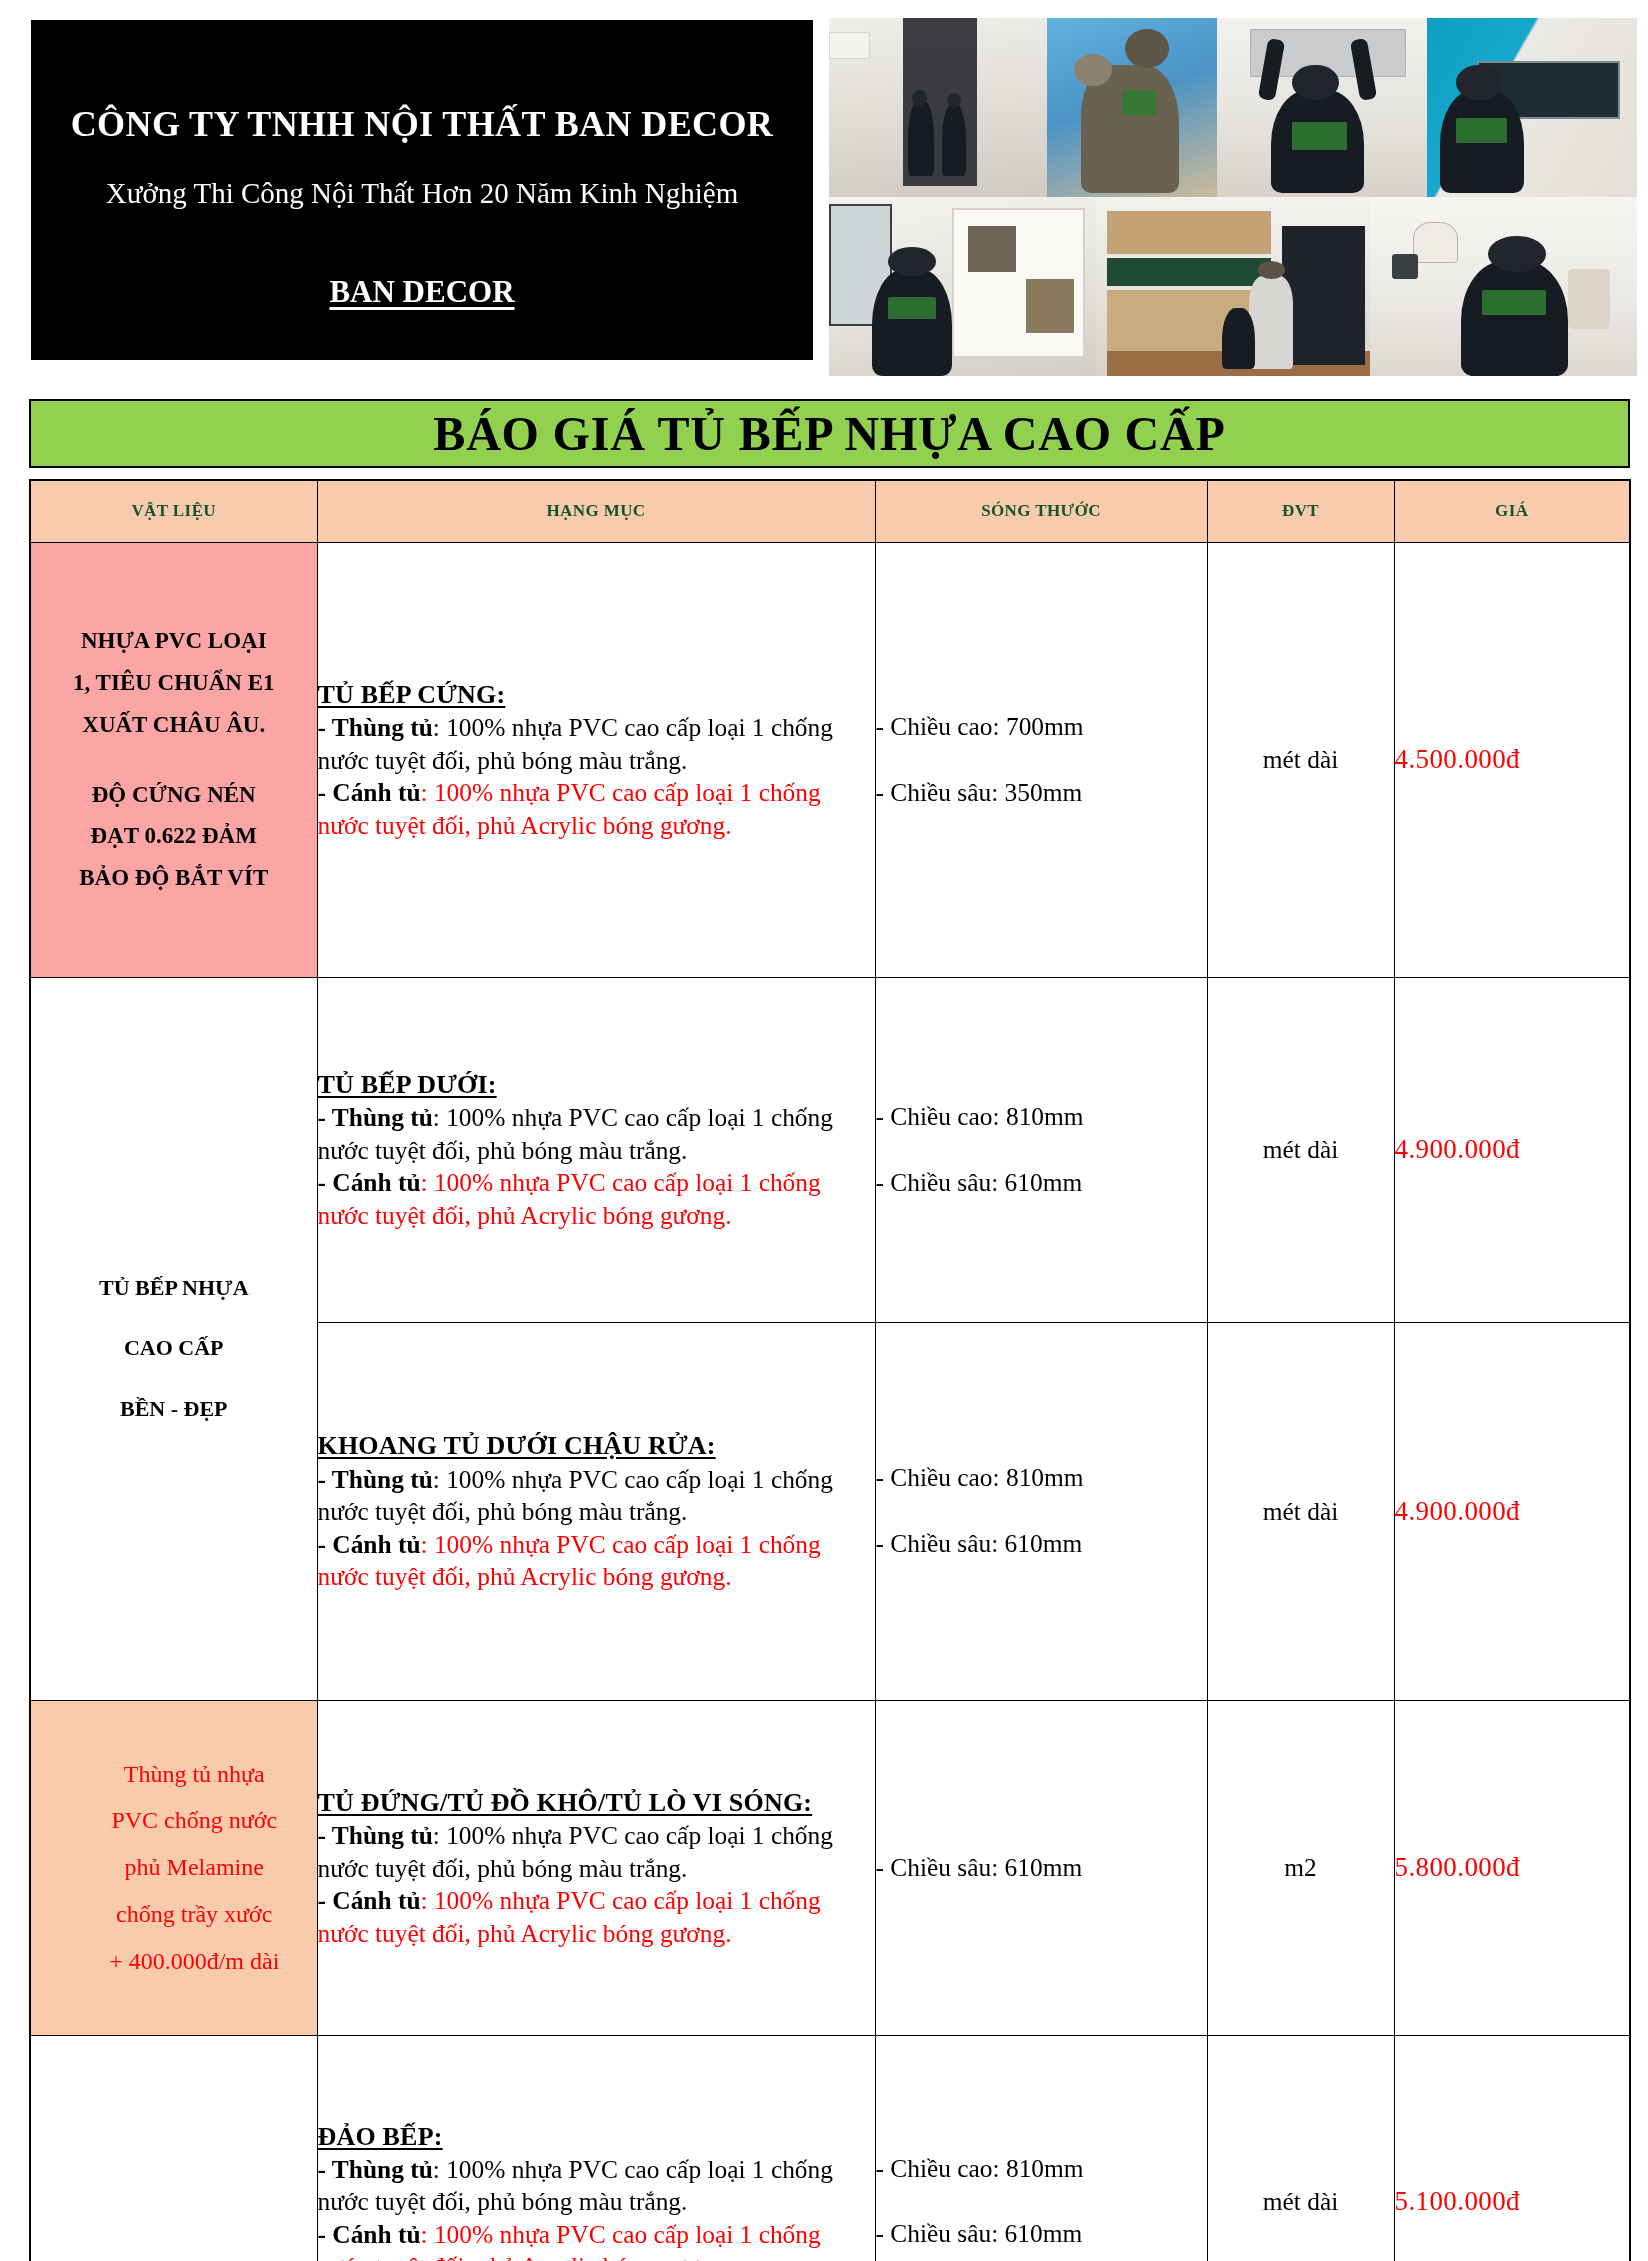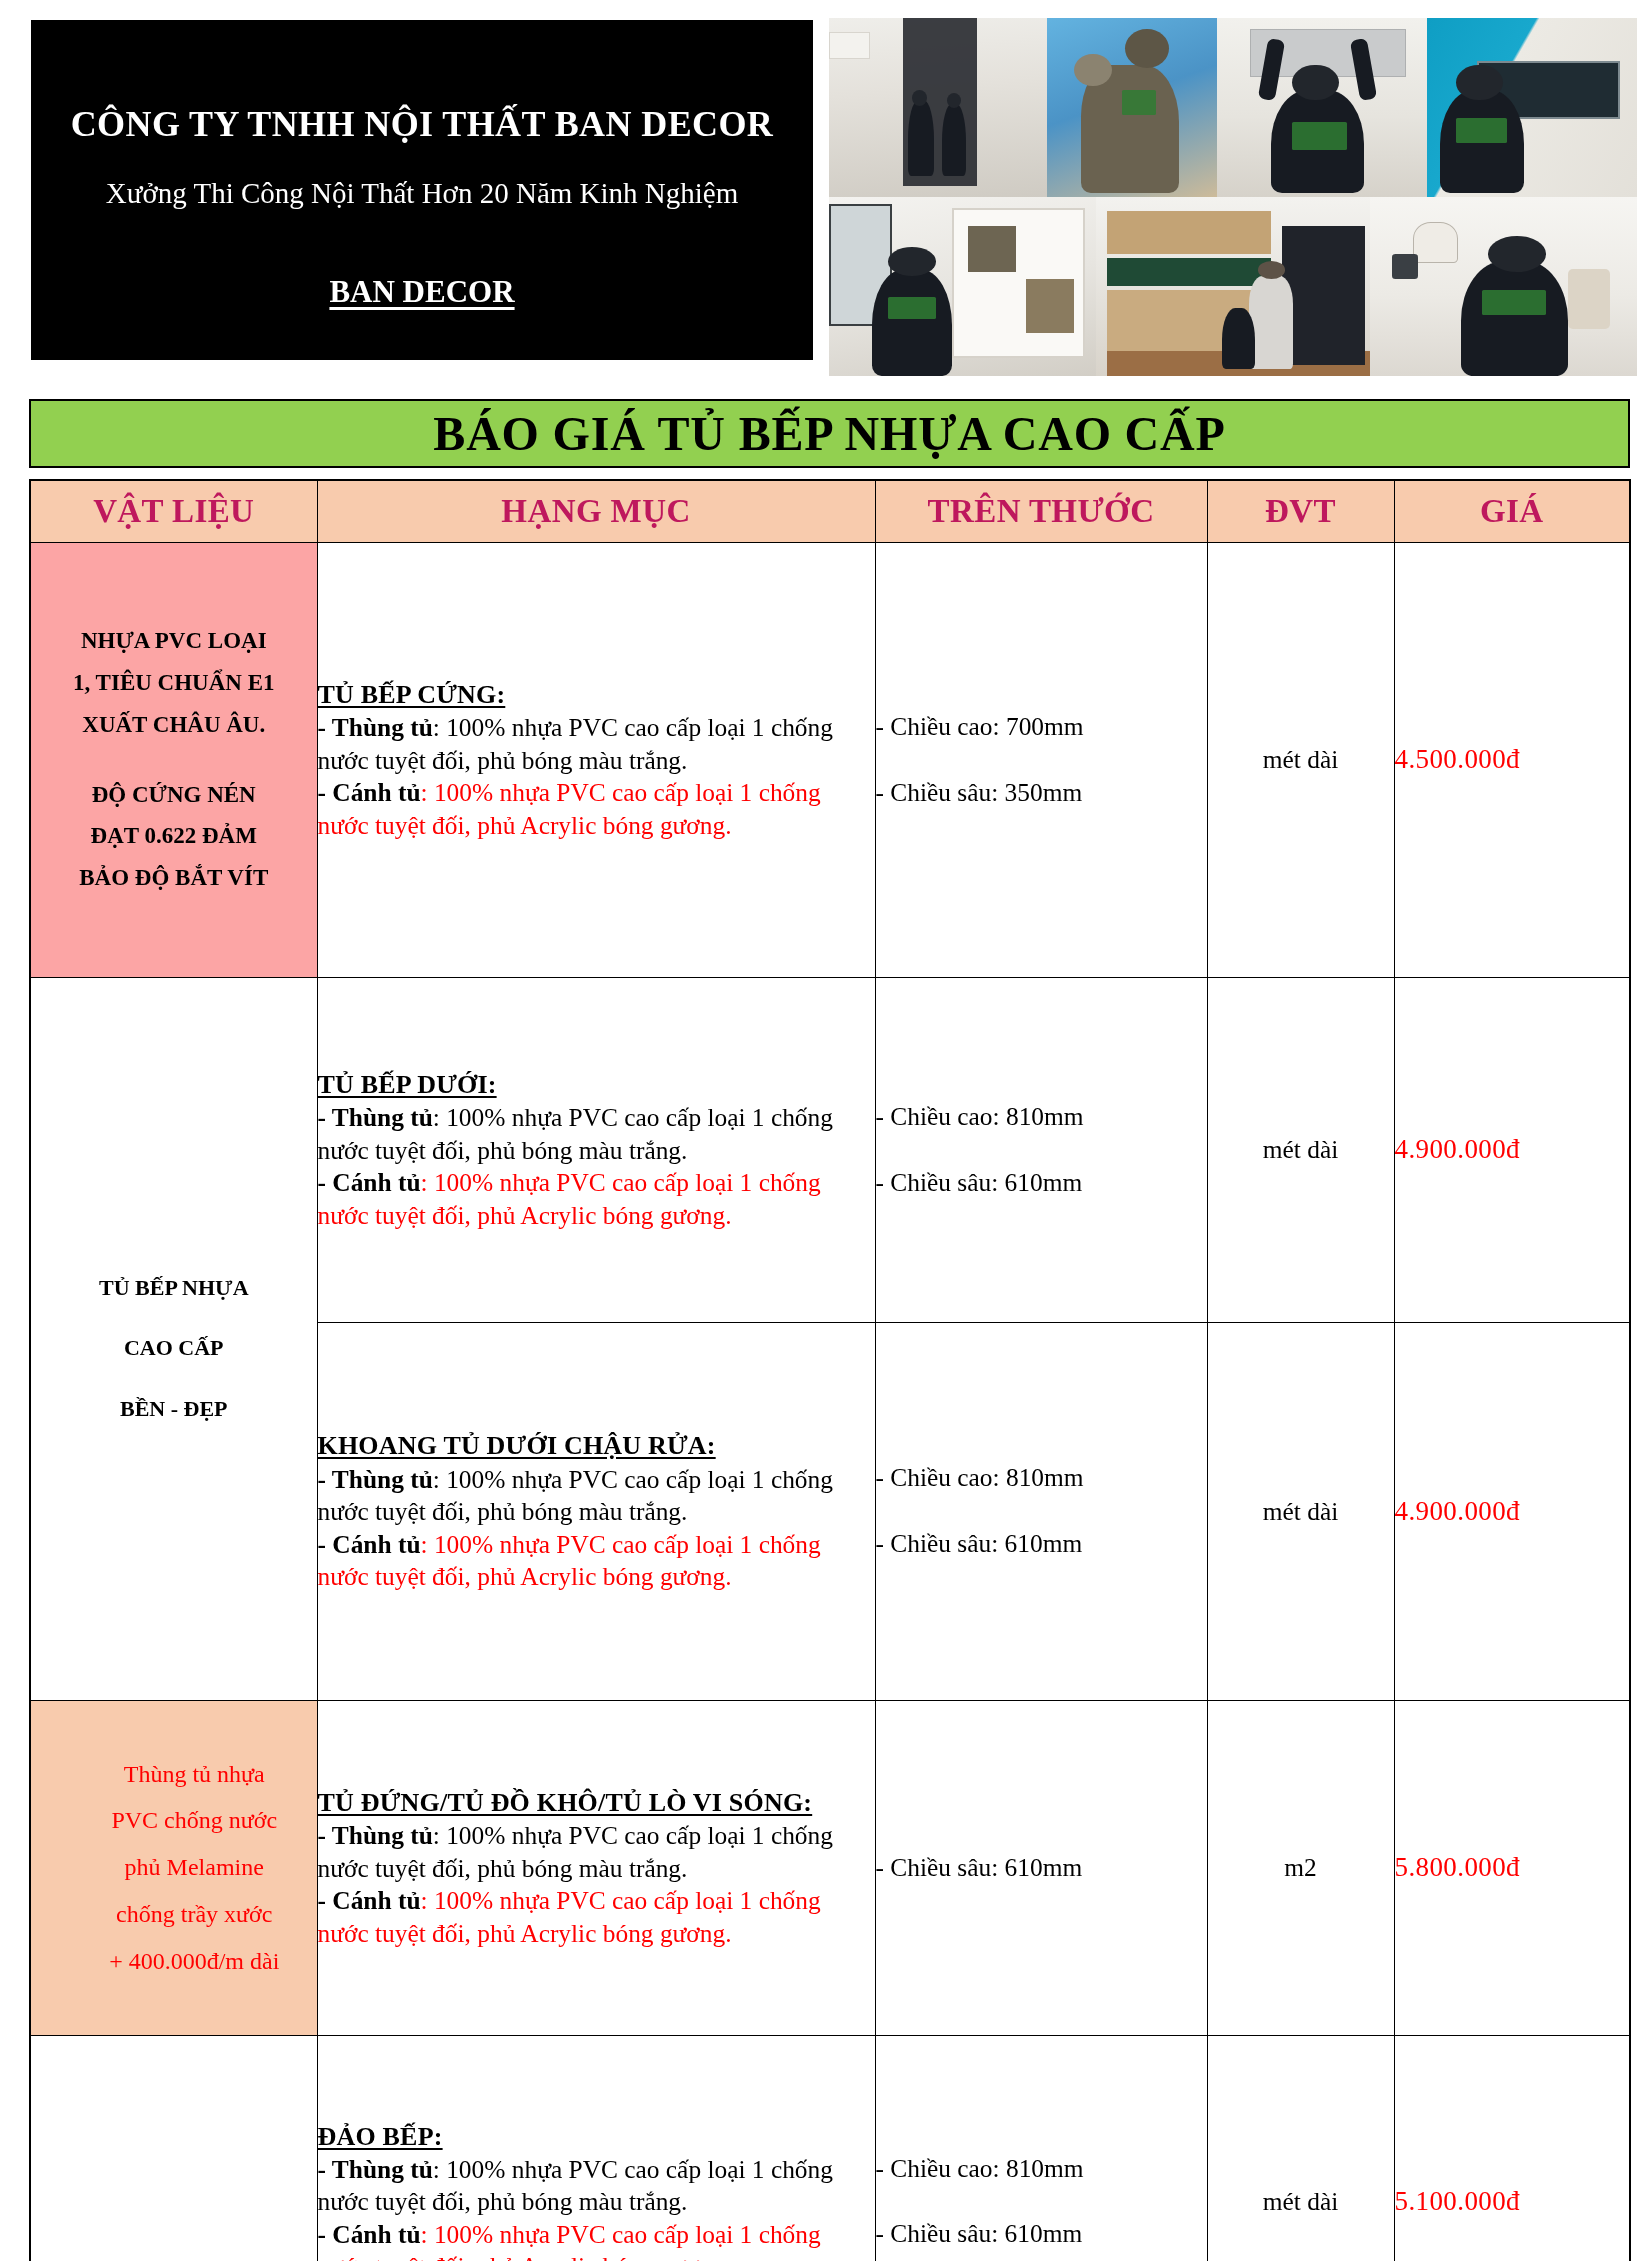--- a/index.html
+++ b/index.html
@@ -143,25 +143,25 @@
   table.quote td, table.quote th {
     border: 1.6px solid #000000;
     padding: 0;
     vertical-align: middle;
     box-sizing: border-box;
   }
   thead th {
     background: #F8CBAD;
     height: 62px;
     font-family: "Liberation Serif", "DejaVu Serif", serif;
-    font-size: 33px;
+    font-size: 17px;
     font-weight: bold;
     text-align: center;
     letter-spacing: 0.4px;
-    color: #be185d;
+    color: #14532d;
   }
   col.c-mat  { width: 287px; }
   col.c-item { width: 558px; }
   col.c-dim  { width: 332px; }
   col.c-unit { width: 187px; }
   col.c-price{ width: 236px; }
 
   
   td.mat {
     text-align: center;
@@ -324,21 +324,21 @@
     <col class="c-mat">
       <col class="c-item">
       <col class="c-dim">
       <col class="c-unit">
       <col class="c-price">
   </colgroup>
   <thead>
     <tr>
       <th>VẬT LIỆU</th>
       <th>HẠNG MỤC</th>
-      <th>TRÊN THƯỚC</th>
+      <th>SÓNG THƯỚC</th>
       <th>ĐVT</th>
       <th>GIÁ</th>
     </tr>
   </thead>
   <tbody>
 
     <tr style="height:435px">
       <td class="mat yellow" rowspan="1">
         <div class="mat-bold">NHỰA PVC LOẠI</div>
         <div class="mat-bold">1, TIÊU CHUẨN E1</div>

